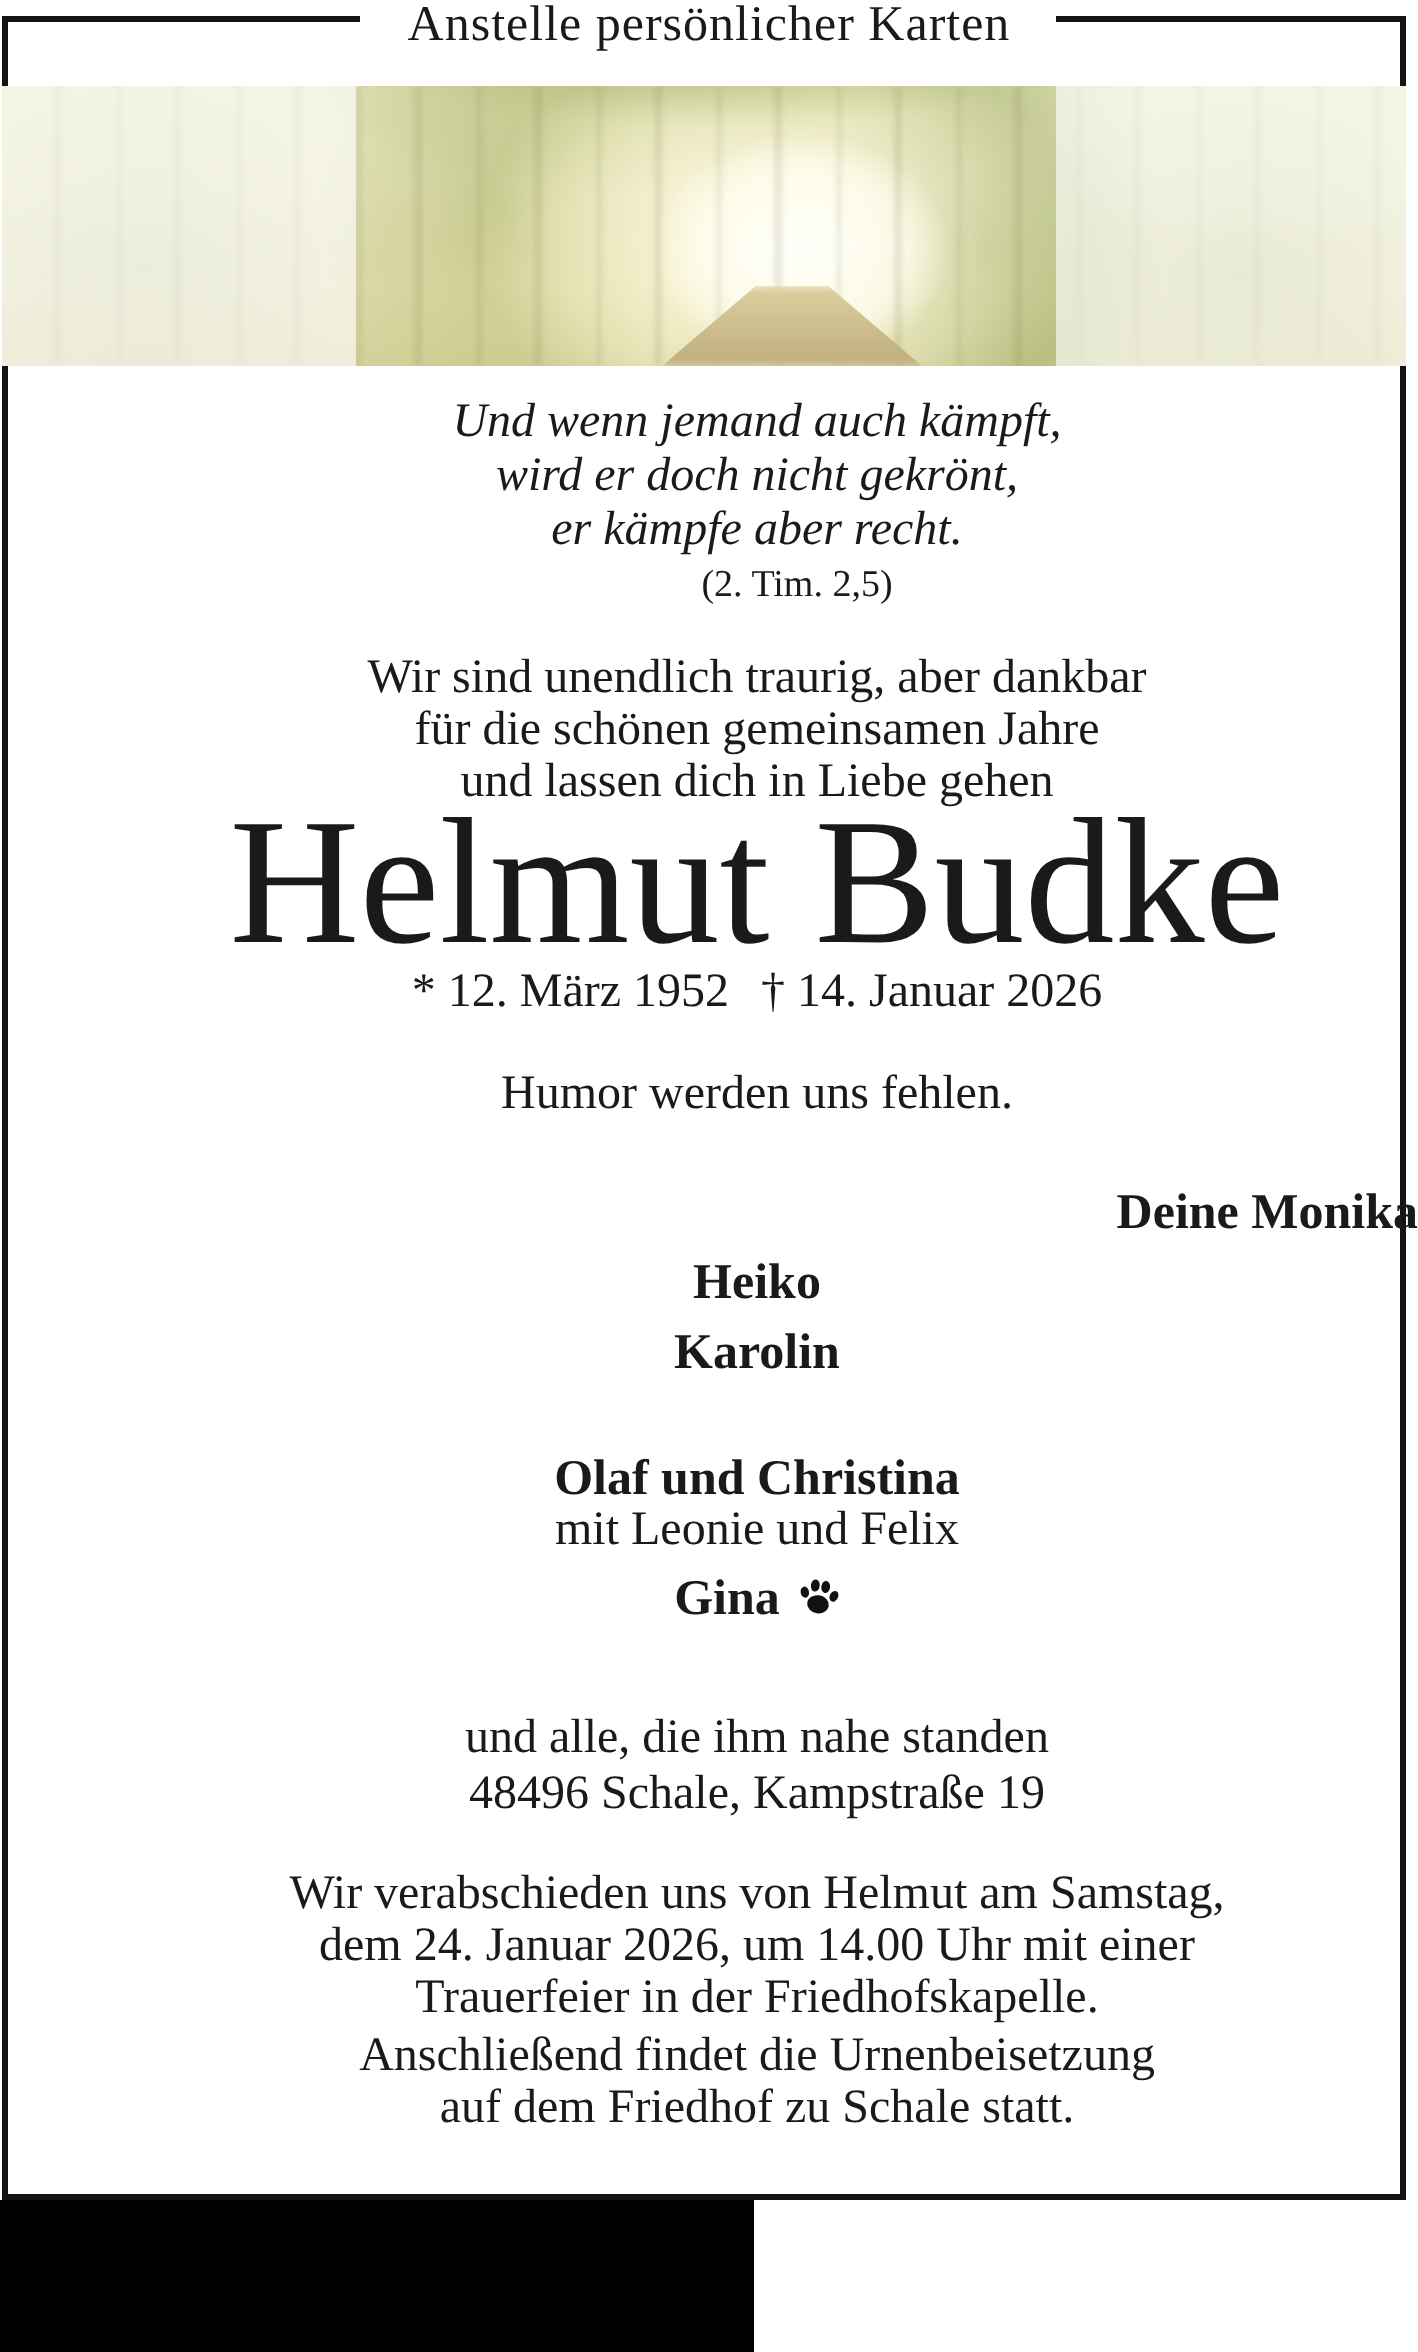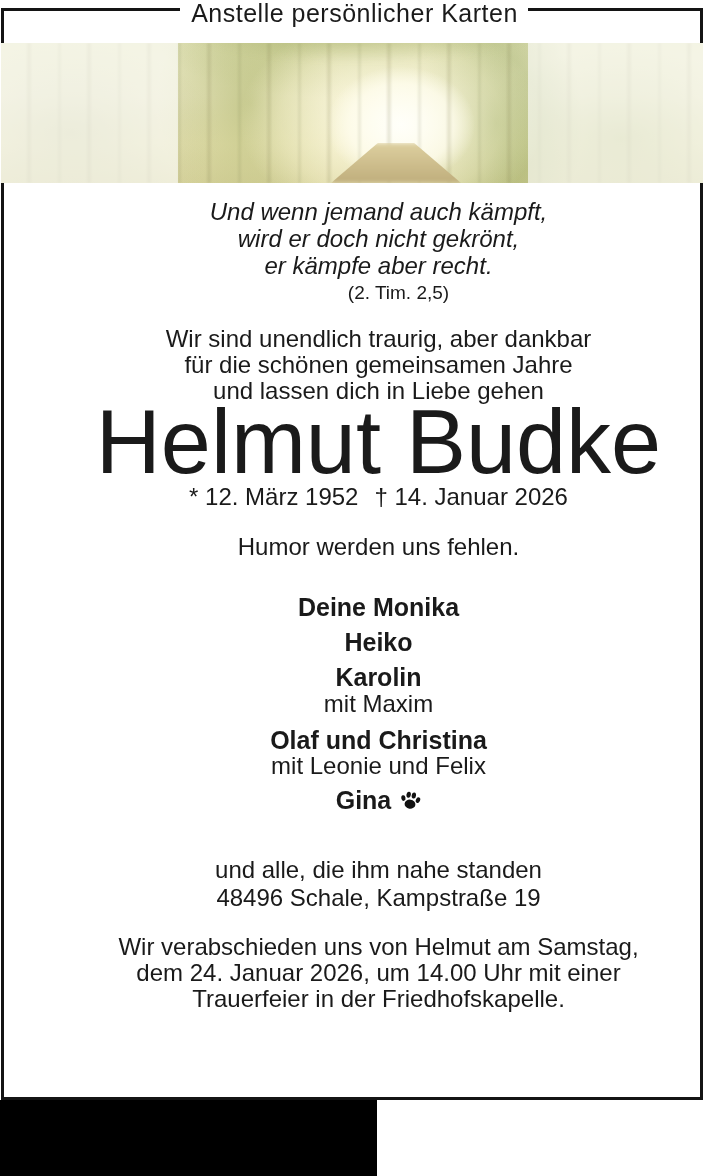--- a/index.html
+++ b/index.html
@@ -1,18 +1,18 @@
 <!DOCTYPE html>
 <html><head>
 <meta charset="utf-8">
 <style>
   html,body{margin:0;padding:0;background:#ffffff;}
   .canvas{
     position:relative;width:709px;height:1176px;background:#ffffff;
-    overflow:hidden;font-family:Liberation Sans, sans-serif;color:#1a1a1a;
+    overflow:hidden;font-family:Liberation Serif, serif;color:#1a1a1a;
   }
   
   .bseg{position:absolute;background:#141414;}
   .bt-left{left:1px;top:8px;width:179px;height:3px;}
   .bt-right{left:528px;top:8px;width:175px;height:3px;}
   .b-left{left:1px;top:8px;width:3px;height:1092px;}
   .b-right{left:700px;top:8px;width:3px;height:1092px;}
   .b-bottom{left:1px;top:1097px;width:702px;height:3px;}
   
   .top-title{
@@ -48,21 +48,21 @@
   
   .line{position:absolute;left:0;right:0;text-align:center;padding-left:48px;}
   .quote{top:198px;font-style:italic;font-size:24px;line-height:27px;}
   .citation{top:282px;font-size:19px;margin-left:40px;}
   .intro{top:326px;font-size:24px;line-height:26px;}
   .big-name{top:397px;font-size:90px;line-height:90px;font-weight:normal;margin:0;}
   .dates{top:483px;font-size:24px;}
   .dates .row{display:inline-flex;gap:16px;}
   .tribute{top:534px;font-size:24px;line-height:26px;}
   .bold-name{font-weight:bold;font-size:25px;}
-  .m-monika{top:593px;} .m-heiko{top:628px;} .m-karolin{top:663px;}
+  .m-monika{top:593px;text-align:right;} .m-heiko{top:628px;} .m-karolin{top:663px;}
   .m-maxim{top:690px;font-size:24px;}
   .m-olaf{top:726px;} .m-leonie{top:752px;font-size:24px;}
   .m-gina{top:786px;}
   .closing{top:856px;font-size:24px;}
   .address{top:884px;font-size:24px;}
   .funeral{top:934px;font-size:24px;line-height:26px;}
   .burial{top:1015px;font-size:24px;line-height:26px;}
   .paw{display:inline-block;width:21px;height:21px;margin-left:9px;
     vertical-align:-2px;transform:rotate(8deg);}
   
@@ -110,21 +110,20 @@
     </span>
   </div>
 
   <div class="line tribute">
     <div>Humor werden uns fehlen.</div>
   </div>
 
   <div class="line bold-name m-monika">Deine Monika</div>
   <div class="line bold-name m-heiko">Heiko</div>
   <div class="line bold-name m-karolin">Karolin</div>
-  <div class="line m-maxim">mit Maxim</div>
   <div class="line bold-name m-olaf">Olaf und Christina</div>
   <div class="line m-leonie">mit Leonie und Felix</div>
   <div class="line bold-name m-gina">
     <span>Gina</span><svg class="paw" viewBox="0 0 24 24" xmlns="http://www.w3.org/2000/svg">
       <g fill="#111">
         <ellipse cx="12" cy="16.2" rx="6.2" ry="5.2"></ellipse>
         <ellipse cx="3.6" cy="10.4" rx="2.4" ry="3.2" transform="rotate(-18 3.6 10.4)"></ellipse>
         <ellipse cx="9" cy="5.8" rx="2.5" ry="3.5"></ellipse>
         <ellipse cx="15" cy="5.8" rx="2.5" ry="3.5"></ellipse>
         <ellipse cx="20.4" cy="10.4" rx="2.4" ry="3.2" transform="rotate(18 20.4 10.4)"></ellipse>
@@ -134,16 +133,20 @@
   <div class="line closing">und alle, die ihm nahe standen</div>
 
   <div class="line address">48496 Schale, Kampstraße 19</div>
 
   <div class="line funeral">
     <div>Wir verabschieden uns von Helmut am Samstag,</div>
     <div>dem 24. Januar 2026, um 14.00 Uhr mit einer</div>
     <div>Trauerfeier in der Friedhofskapelle.</div>
   </div>
 
+  <div class="line burial">
+    <div>Anschließend findet die Urnenbeisetzung</div>
+    <div>auf dem Friedhof zu Schale statt.</div>
+  </div>
 
   <div class="redaction"></div>
 
 </div>
 
 </body></html>

